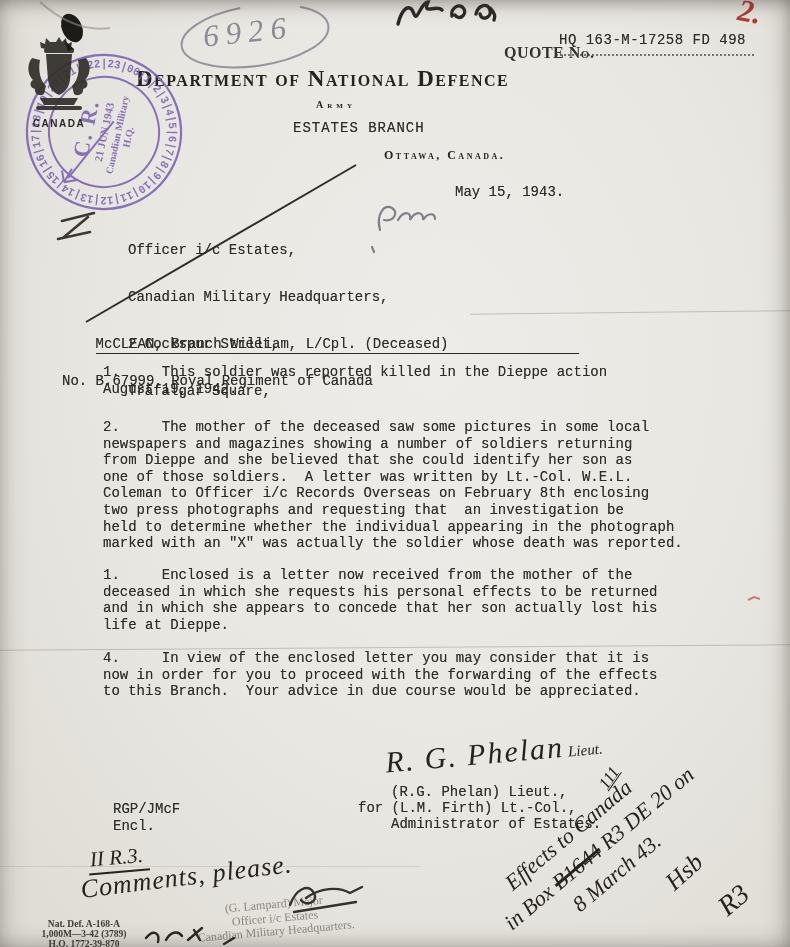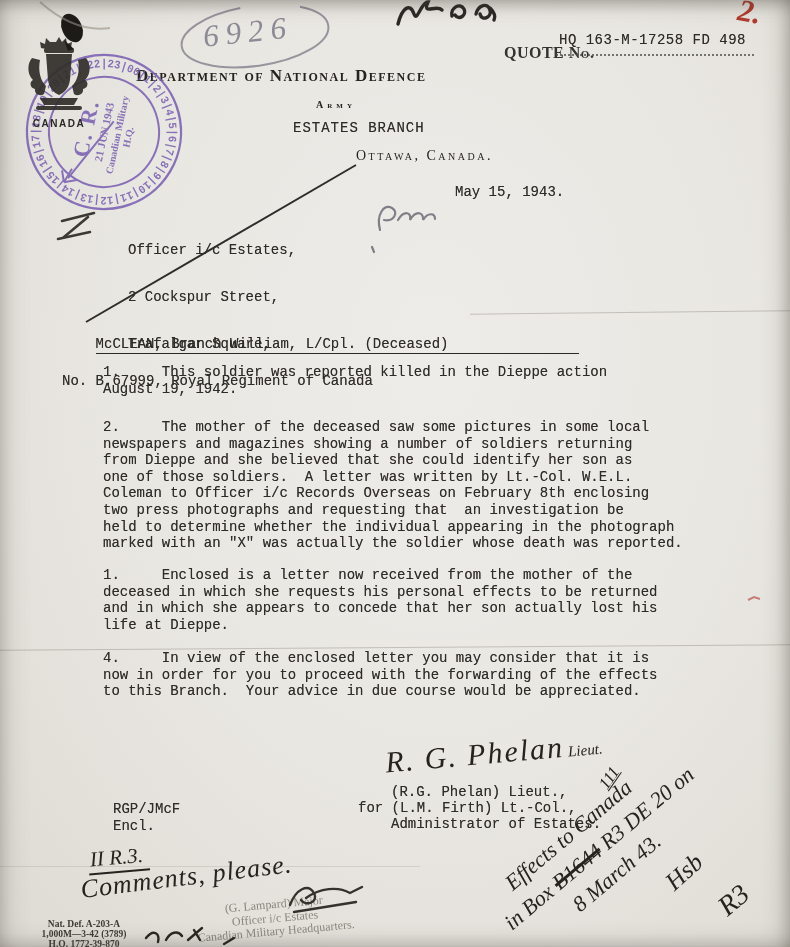--- a/index.html
+++ b/index.html
@@ -15,23 +15,23 @@
                inset 18px 0 30px -20px rgba(70,64,56,.35),
                inset 0 -14px 24px -16px rgba(70,64,56,.4);
   }
   .abs{position:absolute;}
   .tw{ 
     font-family:"Liberation Mono","DejaVu Sans Mono",monospace;
     font-size:14px;line-height:16.6px;color:#2e2c28;
     text-shadow:0 0 .6px rgba(46,44,40,.55);white-space:pre-wrap;
   }
   .serifhead{color:#262420;}
-  .dept{font-variant:small-caps;font-size:17px;font-weight:600;letter-spacing:1.5px;}
+  .dept{font-variant:small-caps;font-size:23px;font-weight:600;letter-spacing:1.5px;}
   .army{font-variant:small-caps;font-size:10px;font-weight:700;letter-spacing:4px;}
-  .ottawa{font-variant:small-caps;font-size:14px;font-weight:400;letter-spacing:2.5px;}
+  .ottawa{font-variant:small-caps;font-size:12px;font-weight:700;letter-spacing:2.5px;margin-left:28px;}
   .quote-label{font-variant:small-caps;font-size:16px;font-weight:700;letter-spacing:.5px;color:#35332f;}
   .quote-dots{border-bottom:2px dotted #4e4c48;height:18px;width:198px;opacity:.75;}
   .hand{font-style:italic;color:#26231f;white-space:nowrap;}
   .pencil{color:#8d8a95;}
   .subject-u{display:inline-block;width:483px;border-bottom:1.6px solid #2c2a26;padding-bottom:1px;}
   .stamp-purple{color:#7b61b3;}
   .faint-stamp{color:rgba(112,108,100,.78);font-size:12px;line-height:13.5px;text-align:center;}
   .print-codes{font-size:9.5px;font-weight:700;line-height:9.8px;color:#3e3b36;text-align:center;white-space:nowrap;}
   .crease{position:absolute;height:1px;background:rgba(120,113,102,.35);}
   .strike{text-decoration:line-through;text-decoration-thickness:2.5px;}
@@ -92,20 +92,21 @@
       <path d="M6,22 c-5,6 -5,16 1,22 c-4,2 -3,8 2,9 c-1,5 5,8 9,5 l2,-8 c-6,-6 -8,-16 -6,-26 z"></path>
       <path d="M60,22 c5,6 5,16 -1,22 c4,2 3,8 -2,9 c1,5 -5,8 -9,5 l-2,-8 c6,-6 8,-16 6,-26 z"></path>
       <path d="M14,62 h38 l-4,7 h-30 z"></path>
       <rect x="10" y="70" width="46" height="4" rx="2"></rect>
     </g>
   </svg>
   <div class="abs" style="left:24px;top:118px;width:70px;text-align:center;font-family:'Liberation Sans',sans-serif;font-size:10px;font-weight:700;letter-spacing:1.5px;color:#2b2927;">CANADA</div>
 
   <div class="abs tw" style="left:128px;top:212px;line-height:15.6px;">
     <div>Officer i/c Estates,</div>
+    <div>Canadian Military Headquarters,</div>
     <div>2 Cockspur Street,</div>
     <div>Trafalgar Square,</div>
   </div>
 
   <div class="abs tw" style="left:62px;top:319px;">
     <div class="subject-u">McCLEAN, Branch William, L/Cpl. (Deceased)</div>
     <div style="margin-top:2px;">No. B.67999, Royal Regiment of Canada</div>
   </div>
 
   <div class="abs tw" style="left:103px;top:364px;width:585px;">1.     This soldier was reported killed in the Dieppe action
@@ -140,21 +141,21 @@
   <div class="abs hand" style="left:88px;top:845px;font-size:21px;transform:rotate(-5deg);border-bottom:2px solid #26231f;padding:0 6px 1px 2px;">II R.3.</div>
   <div class="abs hand" style="left:80px;top:862px;font-size:26px;letter-spacing:1px;transform:rotate(-7deg);">Comments, please.</div>
 
   <div class="abs faint-stamp" style="left:180px;top:898px;width:190px;transform:rotate(-5deg);">
     <div>(G. Lampard) Major</div>
     <div>Officer i/c Estates</div>
     <div>Canadian Military Headquarters.</div>
   </div>
 
   <div class="abs print-codes" style="left:30px;top:920px;width:108px;">
-    <div>Nat. Def. A-203-A</div>
+    <div>Nat. Def. A-168-A</div>
     <div>1,000M—3-42 (3789)</div>
     <div>H.Q. 1772-39-870</div>
   </div>
 
   <div class="abs hand" style="left:598px;top:768px;font-size:17px;transform:rotate(-55deg);text-decoration:underline;">111</div>
   <div class="abs" style="left:488px;top:775px;width:315px;height:140px;transform:rotate(-40deg);">
     <div class="hand" style="font-size:22px;margin-left:26px;">Effects to Canada</div>
     <div class="hand" style="font-size:22px;margin-top:4px;">
       <span>in Box </span><span class="strike">B1644</span><span> R3 DE 20 on</span>
     </div>

